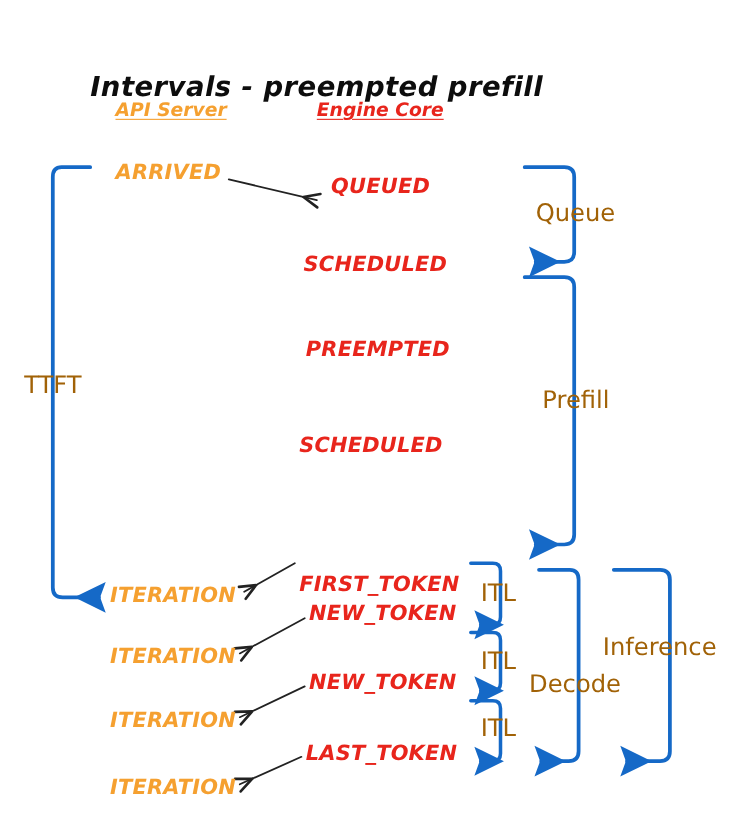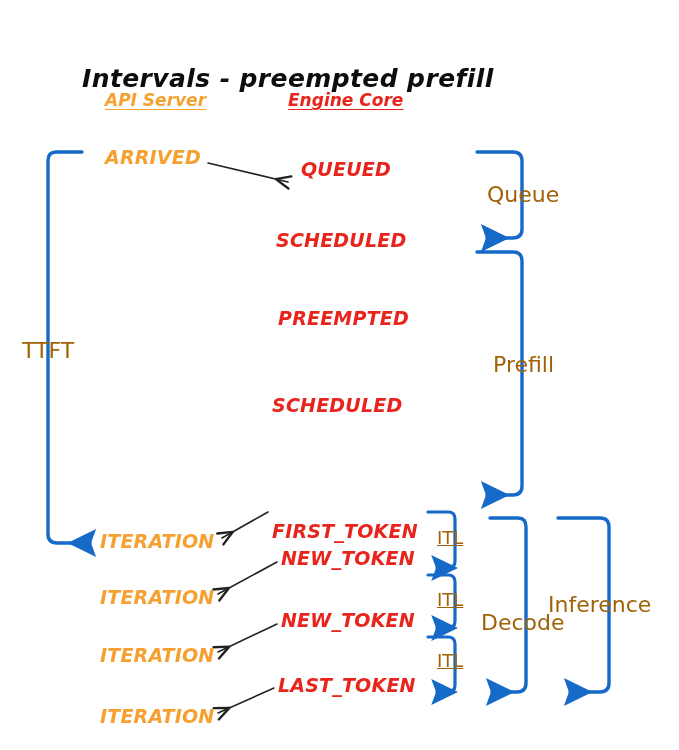--- a/index.html
+++ b/index.html
@@ -40,21 +40,21 @@
   }
   .state.orange{color:#F5A030;}
   .state.red{color:#E8251C;}
 
   .ilabel{
     font-family:"DejaVu Sans", sans-serif;
     font-size:22px;
     color:#a16207;
     font-weight:normal;
   }
-  .ilabel.small{font-size:18px;text-decoration:underline;}
+  .ilabel.small{font-size:22px;}
 </style>
 </head>
 <body>
 
 <div id="stage">
 
   <svg id="svg-layer" viewBox="0 0 679 750">
     <defs>
       <marker id="bluehead" markerWidth="9" markerHeight="9" refX="6.6" refY="4.5" orient="auto" markerUnits="strokeWidth">
         <path d="M0,4.5 L8.4,0.4 L6.9,4.5 L8.4,8.6 Z" fill="#1569C7"></path>
@@ -156,15 +156,15 @@
   <div class="txt ilabel" style="left:493px;top:352px;">Prefill</div>
 
   <div class="txt ilabel small" style="left:437px;top:527px;">ITL</div>
 
   <div class="txt ilabel small" style="left:437px;top:589px;">ITL</div>
 
   <div class="txt ilabel small" style="left:437px;top:650px;">ITL</div>
 
   <div class="txt ilabel" style="left:481px;top:610px;text-align:right;">Decode</div>
 
-  <div class="txt ilabel" style="left:548px;top:592px;">Inference</div>
+  <div class="txt ilabel" style="left:548px;top:576px;">Inference</div>
 
 </div>
 
 </body></html>

